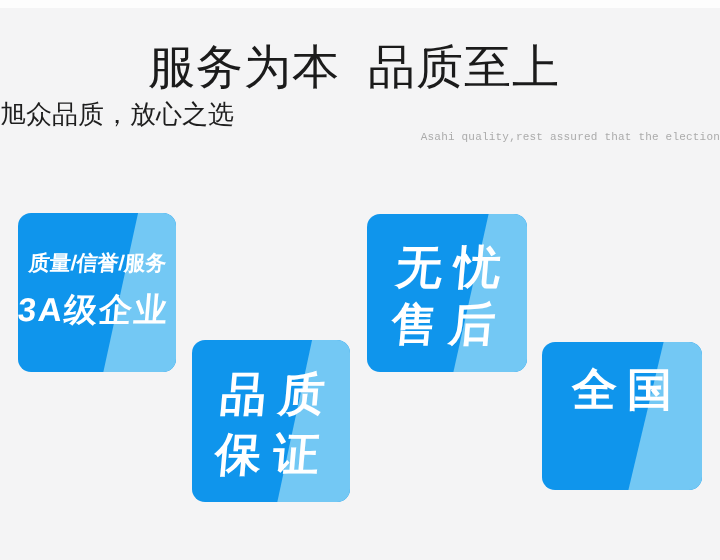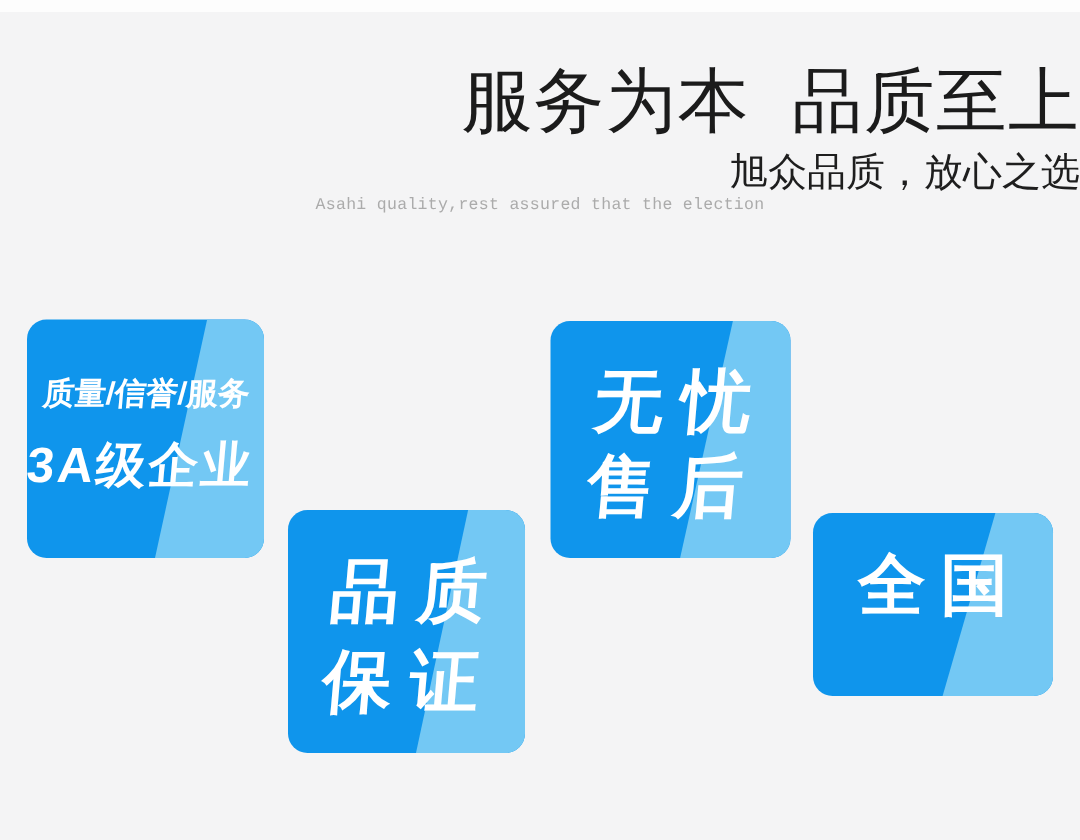--- a/index.html
+++ b/index.html
@@ -9,38 +9,38 @@
     background:#f4f4f5;
     overflow:hidden;
     font-family:"Liberation Sans","DejaVu Sans",sans-serif;
   }
   .top-strip{
     position:absolute;left:0;top:0;width:720px;height:8px;
     background:#fdfdfd;
   }
   
   .title{
-    position:absolute;left:0;right:0;top:42px;
-    text-align:right;
+    position:absolute;left:0;right:12px;top:42px;
+    text-align:center;
     font-size:47px;line-height:1.05;
     font-weight:300;
     letter-spacing:1px;
     color:#1b1b1b;
     white-space:pre;
   }
   .subtitle{
     position:absolute;left:0;right:0;top:101px;
-    text-align:right;
+    text-align:left;
     font-family:"Liberation Serif","DejaVu Serif",serif;
     font-size:26px;line-height:1.1;
     color:#1e1e1e;
   }
   .subtitle-en{
     position:absolute;left:0;right:0;top:131px;
-    text-align:center;
+    text-align:right;
     font-family:"Liberation Mono","DejaVu Sans Mono",monospace;
     font-size:11px;line-height:1.2;
     letter-spacing:0.2px;
     color:#ababab;
   }
   
   .badge{
     position:absolute;
     border-radius:13px;
     background:#0f95ec;
@@ -55,21 +55,21 @@
   }
   .badge-text{
     position:relative;
     text-align:center;
     font-weight:bold;
   }
   .slant{transform:skewX(-5deg);}
   .badge-1{left:18px;top:213px;width:158px;height:159px;}
   .badge-2{left:367px;top:214px;width:160px;height:158px;}
   .badge-3{left:192px;top:340px;width:158px;height:162px;}
-  .badge-4{left:542px;top:342px;width:160px;height:122px;}
+  .badge-4{left:542px;top:342px;width:160px;height:148px;}
 
   .b1-l1{
     padding-top:38px;
     font-size:21px;line-height:23px;
     letter-spacing:0px;
   }
   .b1-l2{
     margin-top:19px;
     font-size:33px;line-height:34px;
     letter-spacing:2px;

